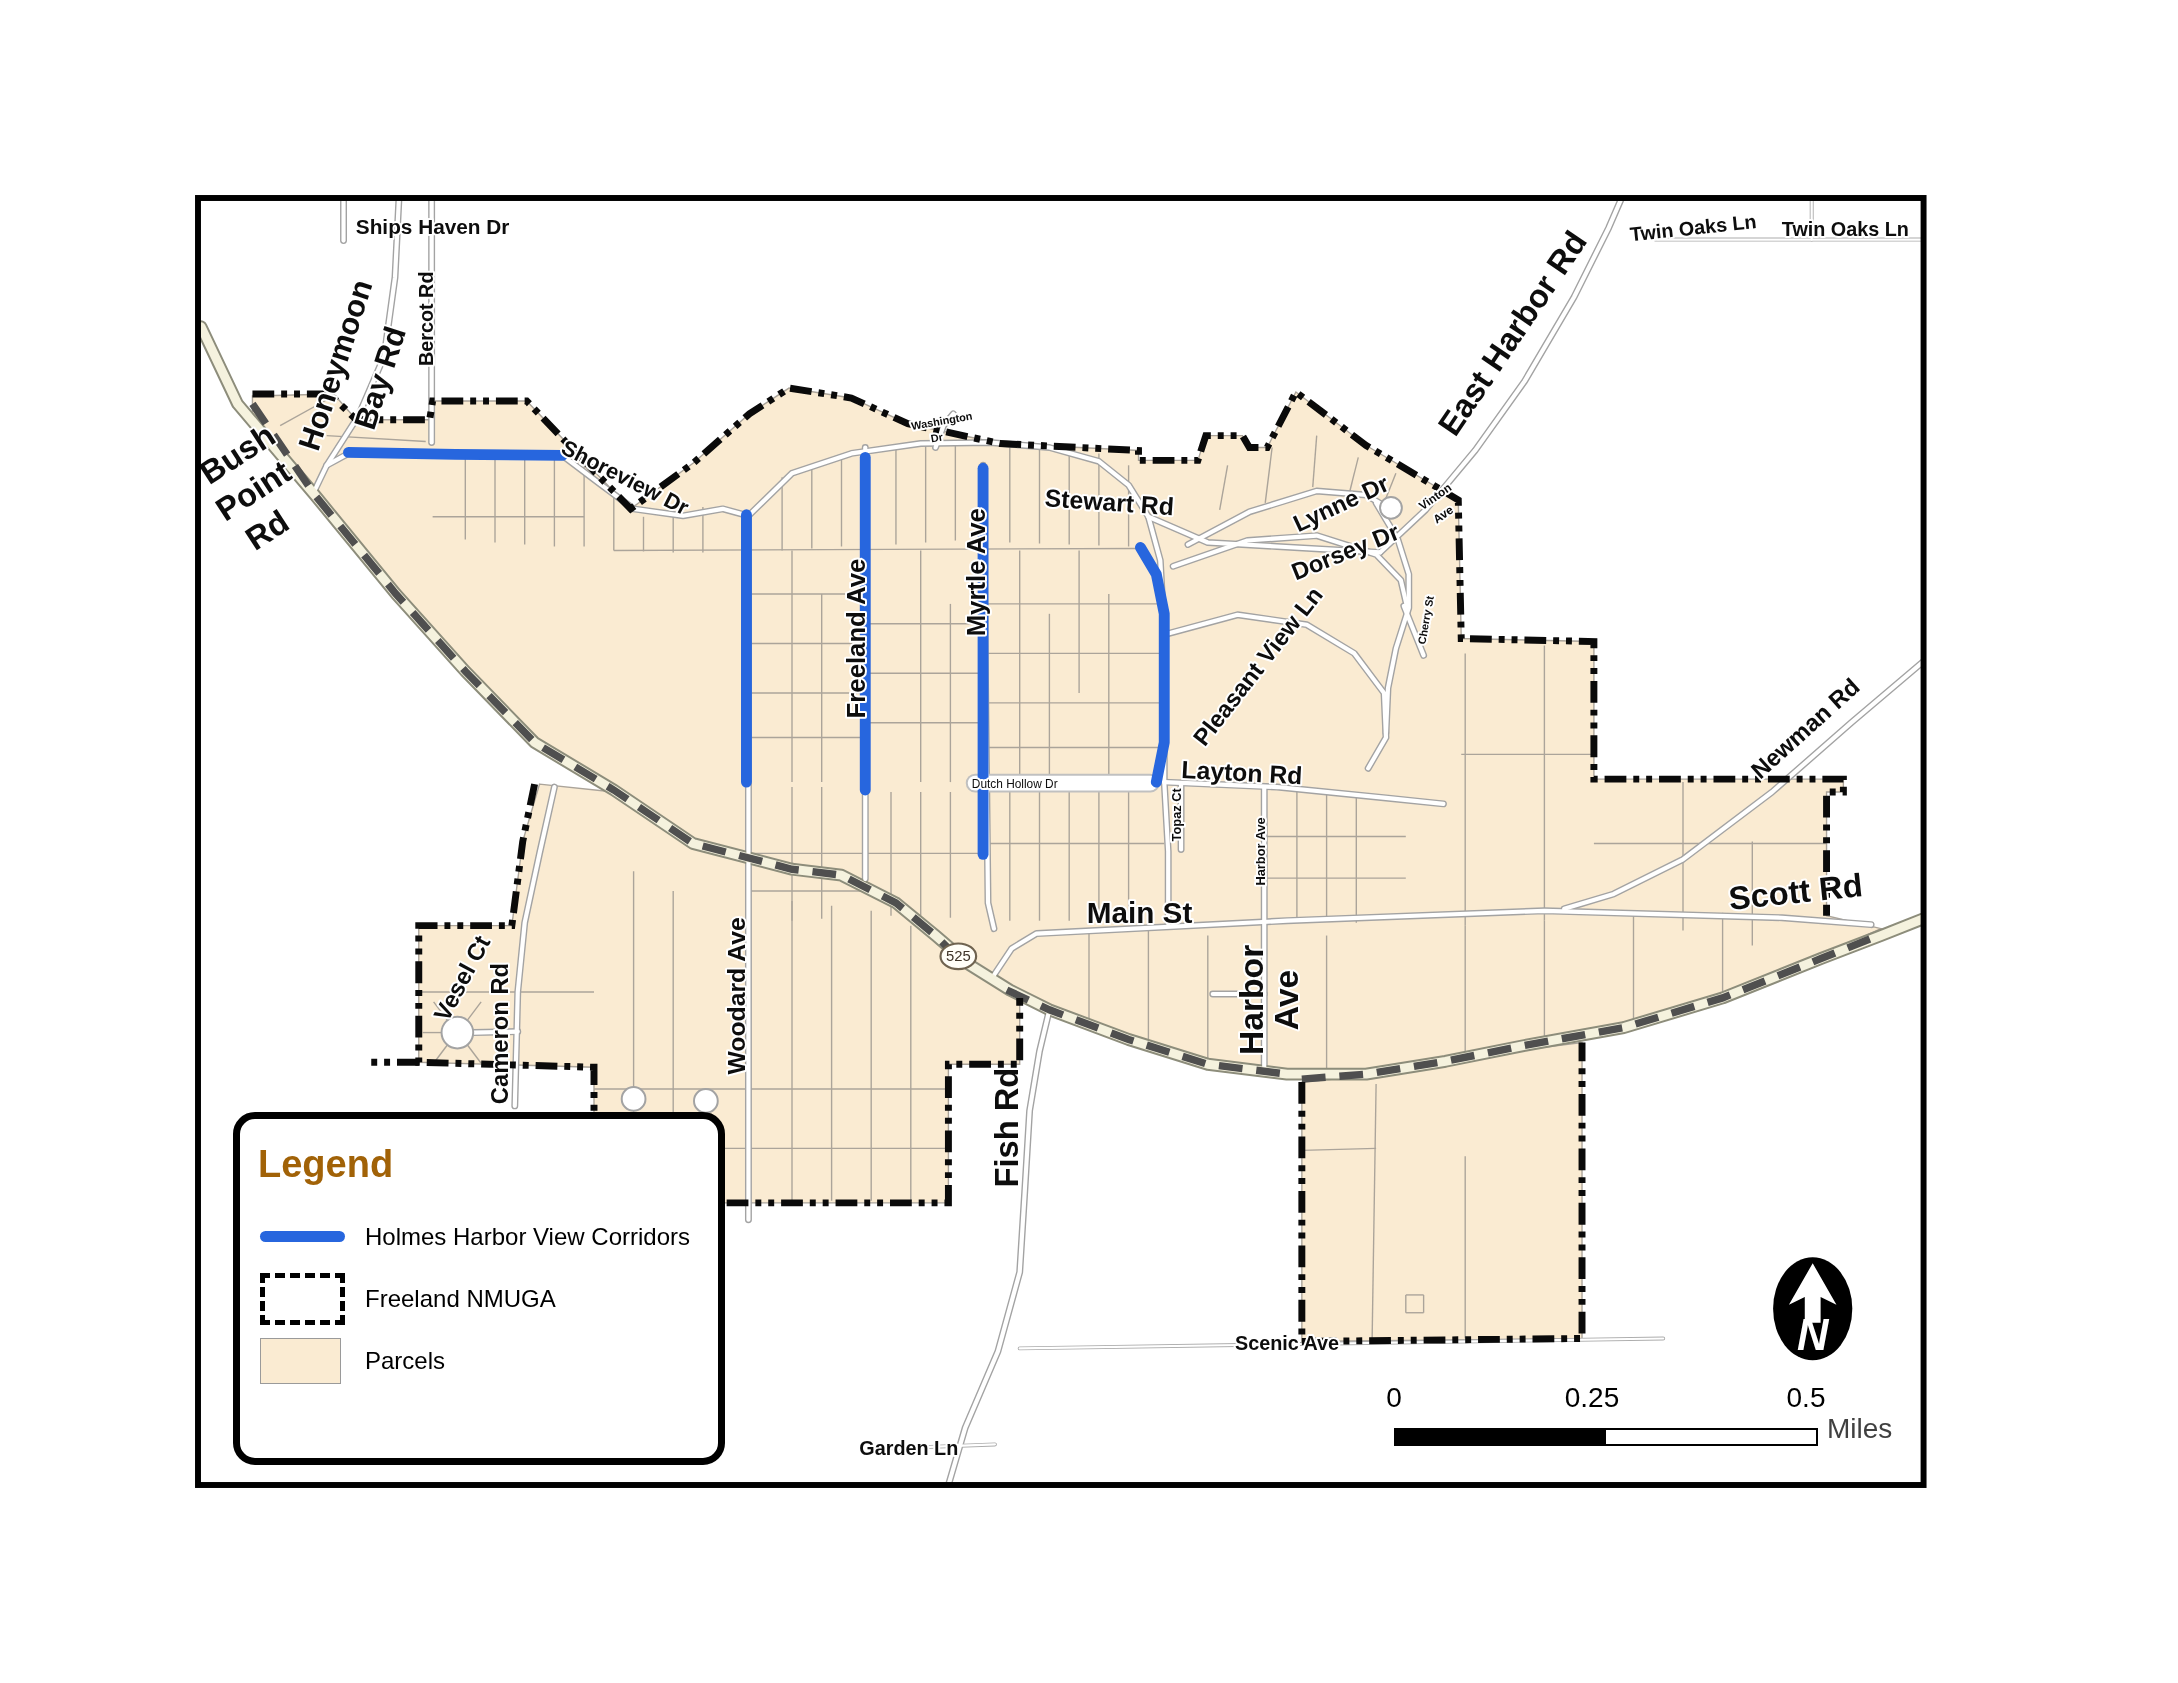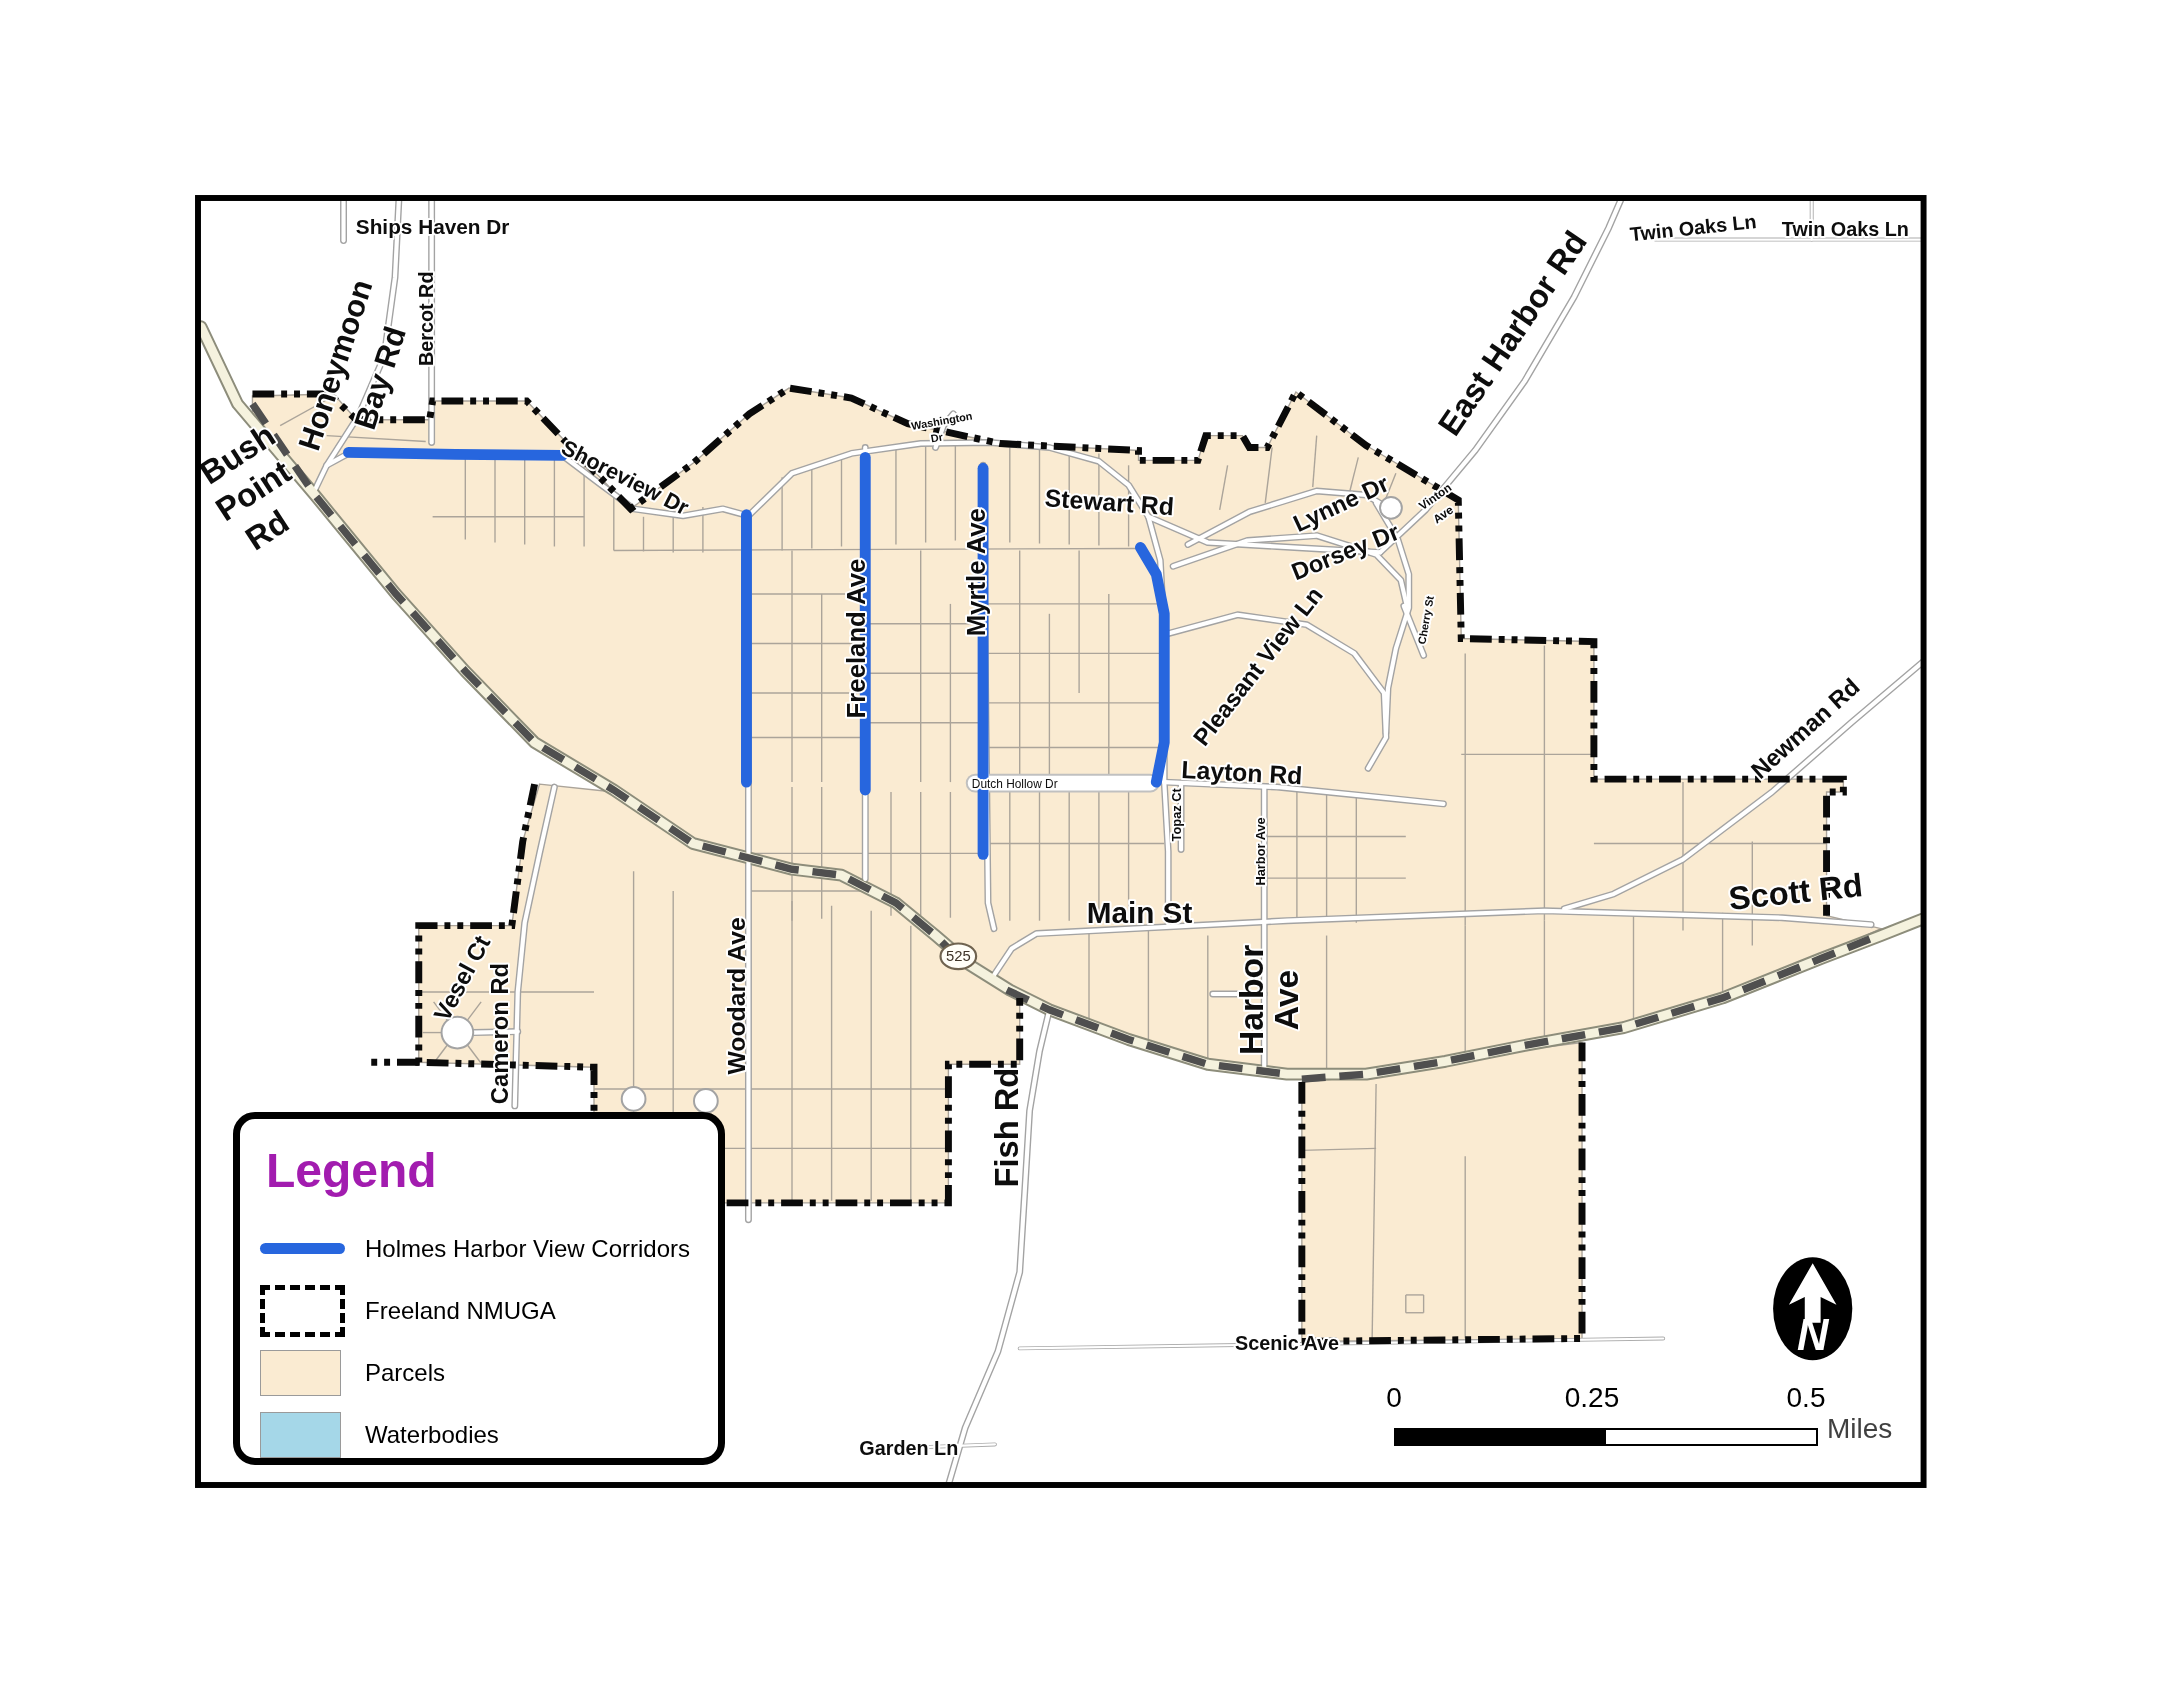--- a/index.html
+++ b/index.html
@@ -1,21 +1,21 @@
 <!DOCTYPE html>
 <html><head>
 <meta charset="utf-8">
 <style>
   html,body{margin:0;padding:0;background:#ffffff;}
   .page{position:relative;width:2178px;height:1683px;background:#ffffff;overflow:hidden;
         font-family:"Liberation Sans",sans-serif;}
   #map-svg{position:absolute;left:0;top:0;}
   .legend-box{position:absolute;left:233px;top:1112px;width:492px;height:353px;
       box-sizing:border-box;border:7px solid #000;border-radius:22px;background:#fff;z-index:6;}
-  .legend-title{font-size:48px;font-weight:bold;color:#a21caf;margin:24px 0 26px 26px;}
+  .legend-title{font-size:38px;font-weight:bold;color:#a16207;margin:24px 0 26px 18px;}
   .legend-row{display:flex;align-items:center;margin:0 0 13px 20px;height:49px;}
   .legend-swatch-cell{width:91px;display:flex;justify-content:flex-start;align-items:center;margin-right:14px;}
   .sw-line{width:85px;height:11px;border-radius:6px;}
   .sw-dash{width:75px;height:42px;border:5px dashed #000;background:#fff;box-sizing:content-box;}
   .sw-fill{width:81px;height:46px;border:1px solid #9a9a9a;box-sizing:border-box;}
   .legend-label{font-size:24px;color:#000;white-space:nowrap;}
   .scalebar{position:absolute;left:1376px;top:1382px;width:554px;height:83px;z-index:6;}
   .sb-num{position:absolute;top:0;font-size:28px;color:#000;transform:translateX(-50%);}
   .sb-bar{position:absolute;left:18px;top:46px;width:420px;height:14px;border:2px solid #000;background:#fff;}
   .sb-fill{position:absolute;left:0;top:0;height:100%;width:50%;background:#000;}
@@ -276,26 +276,20 @@
           <span class="sw-dash"></span>
         </span>
       <span class="legend-label">Freeland NMUGA</span>
     </div>
     <div class="legend-row">
       <span class="legend-swatch-cell">
           <span class="sw-fill" style="background: rgb(250, 235, 210);"></span>
         </span>
       <span class="legend-label">Parcels</span>
     </div>
-    <div class="legend-row">
-      <span class="legend-swatch-cell">
-          <span class="sw-fill" style="background: rgb(165, 215, 232);"></span>
-        </span>
-      <span class="legend-label">Waterbodies</span>
-    </div>
   </div>
 
   <div class="scalebar">
     <span class="sb-num" style="left:18px">0</span>
     <span class="sb-num" style="left:216px">0.25</span>
     <span class="sb-num" style="left:430px">0.5</span>
     <div class="sb-bar">
         <div class="sb-fill"></div>
       </div>
     <span class="sb-units">Miles</span>

